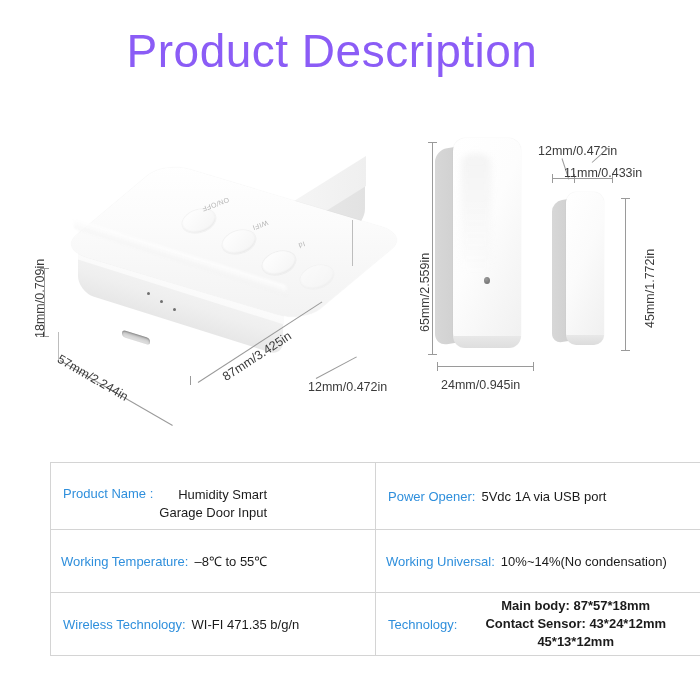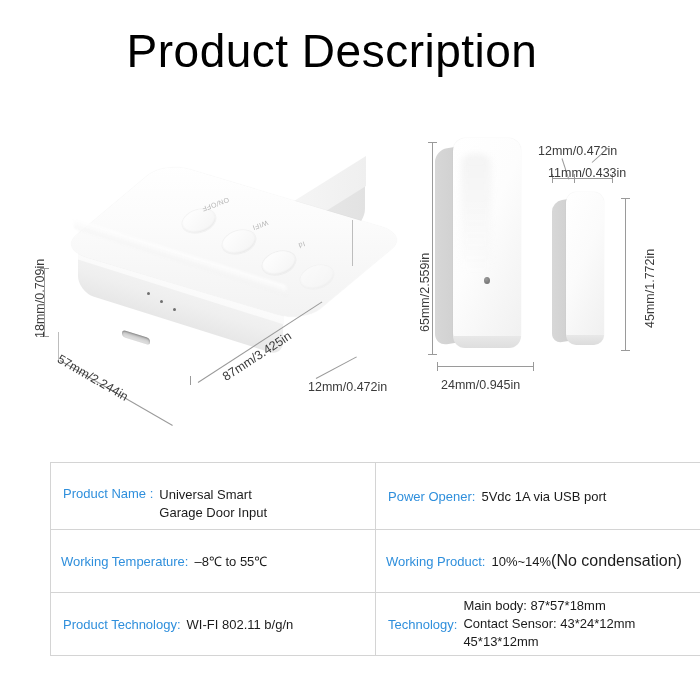--- a/index.html
+++ b/index.html
@@ -24,21 +24,21 @@
 
   
   .page-title {
     position: absolute;
     left: 0; top: 24px;
     width: 664px;
     text-align: center;
     font-size: 46px;
     font-weight: 400;
     letter-spacing: 0.5px;
-    color: #000000;
+    color: #8b5cf6;
     font-family: "Liberation Sans", sans-serif;
   }
 
   
   .photo-stage {
     position: absolute;
     left: 0; top: 120px;
     width: 700px;
     height: 320px;
   }
@@ -276,35 +276,35 @@
   }
   .spec-table td {
     border: 1px solid #d4d4d4;
     padding: 0 12px;
     vertical-align: middle;
     font-size: 13px;
     color: #222;
   }
   .spec-table td.col-l { width: 300px; }
   .spec-table td.col-r { width: 300px; }
-  .row-1 td { height: 66px; }
+  .row-1 td { height: 66px; text-align: right; }
   .row-2 td { height: 62px; padding-left: 10px; }
   .row-3 td { height: 62px; }
 
   .cell { display: flex; align-items: center; }
   .cell.top { align-items: flex-start; }
   .k {
     color: #2f8fdc;
     white-space: nowrap;
     margin-right: 6px;
   }
   .v { color: #1b1b1b; }
   .v-lines { line-height: 1.35; }
-  .v-right { text-align: left; line-height: 1.38; }
-  .small-note { font-size: 16px; }
+  .v-right { text-align: center; line-height: 1.38; font-weight: bold; }
+  .small-note { font-size: 13px; }
 </style>
 </head>
 <body>
 
 <div id="page">
 
   <div class="page-title">Product Description</div>
 
   <div class="photo-stage">
 
@@ -375,36 +375,36 @@
 
     <div class="rule-h" style="left:552px; top:58px; width:22px;"></div>
     <div class="cap-v" style="left:552px; top:54px;"></div>
     <div class="cap-v" style="left:574px; top:54px;"></div>
     <div class="leader" style="left:562px; top:38px; width:22px; transform:rotate(72deg);"></div>
     <div class="dim-label" style="left:538px; top:24px;">12mm/0.472in</div>
 
     <div class="rule-h" style="left:574px; top:58px; width:38px;"></div>
     <div class="cap-v" style="left:612px; top:54px;"></div>
     <div class="leader" style="left:592px; top:42px; width:22px; transform:rotate(-42deg);"></div>
-    <div class="dim-label" style="left:548px; top:46px;">11mm/0.433in</div>
+    <div class="dim-label" style="left:564px; top:46px;">11mm/0.433in</div>
 
     <div class="rule-v" style="left:625px; top:78px; height:152px;"></div>
     <div class="cap-h" style="left:621px; top:78px;"></div>
     <div class="cap-h" style="left:621px; top:230px;"></div>
     <div class="dim-label vert" style="left:643px; top:208px;">45mm/1.772in</div>
   </div>
 
   <table class="spec-table">
     <tbody>
       <tr class="row-1">
         <td class="col-l">
           <div class="cell top" style="padding-top:16px;">
             <span class="k">Product Name :</span>
             <span class="v v-lines">
-              <span>Universal Smart</span><br>
+              <span>Humidity Smart</span><br>
               <span>Garage Door Input</span>
             </span>
           </div>
         </td>
         <td class="col-r">
           <div class="cell">
             <span class="k">Power Opener:</span>
             <span class="v">5Vdc 1A via USB port</span>
           </div>
         </td>
@@ -412,32 +412,32 @@
 
       <tr class="row-2">
         <td class="col-l">
           <div class="cell">
             <span class="k">Working Temperature:</span>
             <span class="v">–8℃ to 55℃</span>
           </div>
         </td>
         <td class="col-r">
           <div class="cell">
-            <span class="k">Working Product:</span>
+            <span class="k">Working Universal:</span>
             <span class="v">10%~14%</span>
               <span class="v small-note">(No condensation)</span>
           </div>
         </td>
       </tr>
 
       <tr class="row-3">
         <td class="col-l">
           <div class="cell">
-            <span class="k">Product Technology:</span>
-            <span class="v">WI-FI 802.11 b/g/n</span>
+            <span class="k">Wireless Technology:</span>
+            <span class="v">WI-FI 471.35 b/g/n</span>
           </div>
         </td>
         <td class="col-r">
           <div class="cell">
             <span class="k">Technology:</span>
             <span class="v v-right" style="flex:1;">
               <span>Main body: 87*57*18mm</span><br>
               <span>Contact Sensor: 43*24*12mm</span><br>
               <span>45*13*12mm</span>
             </span>

